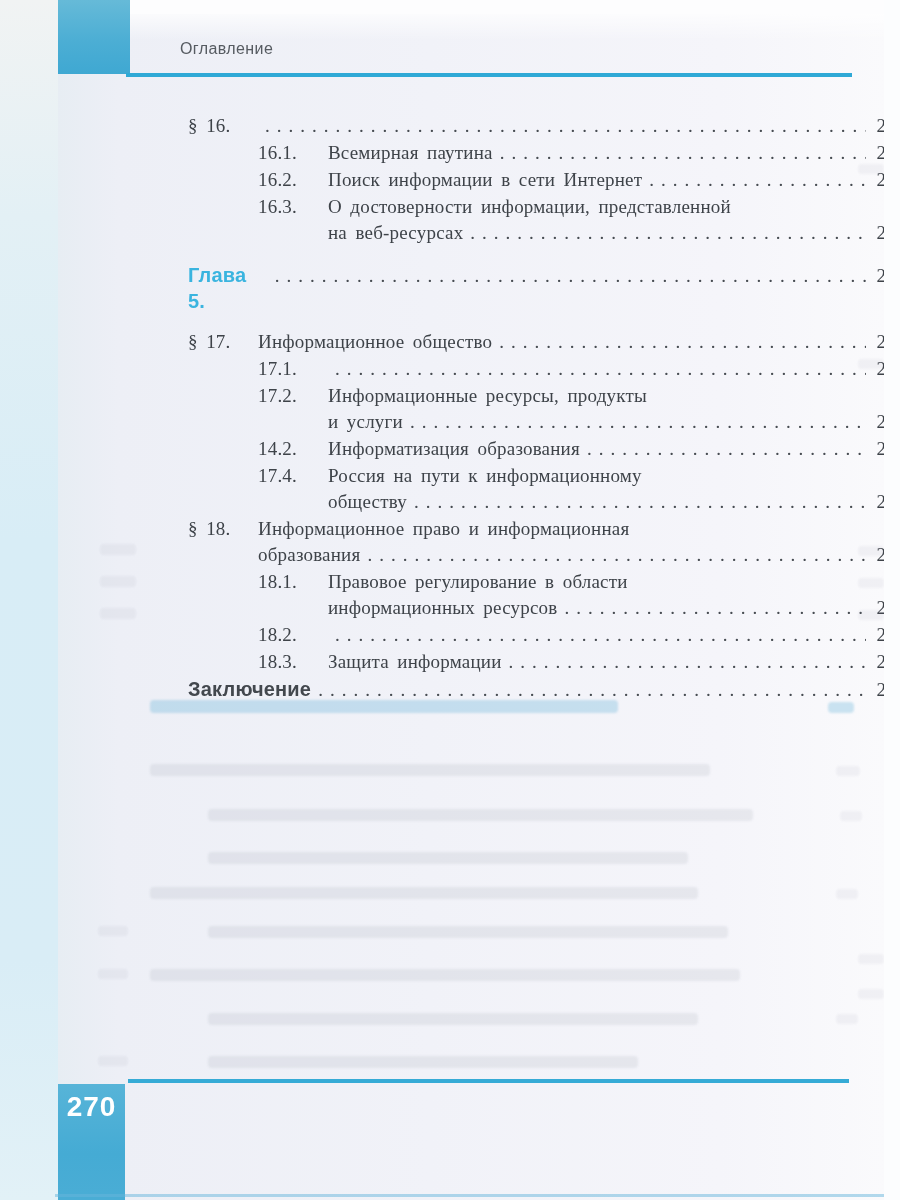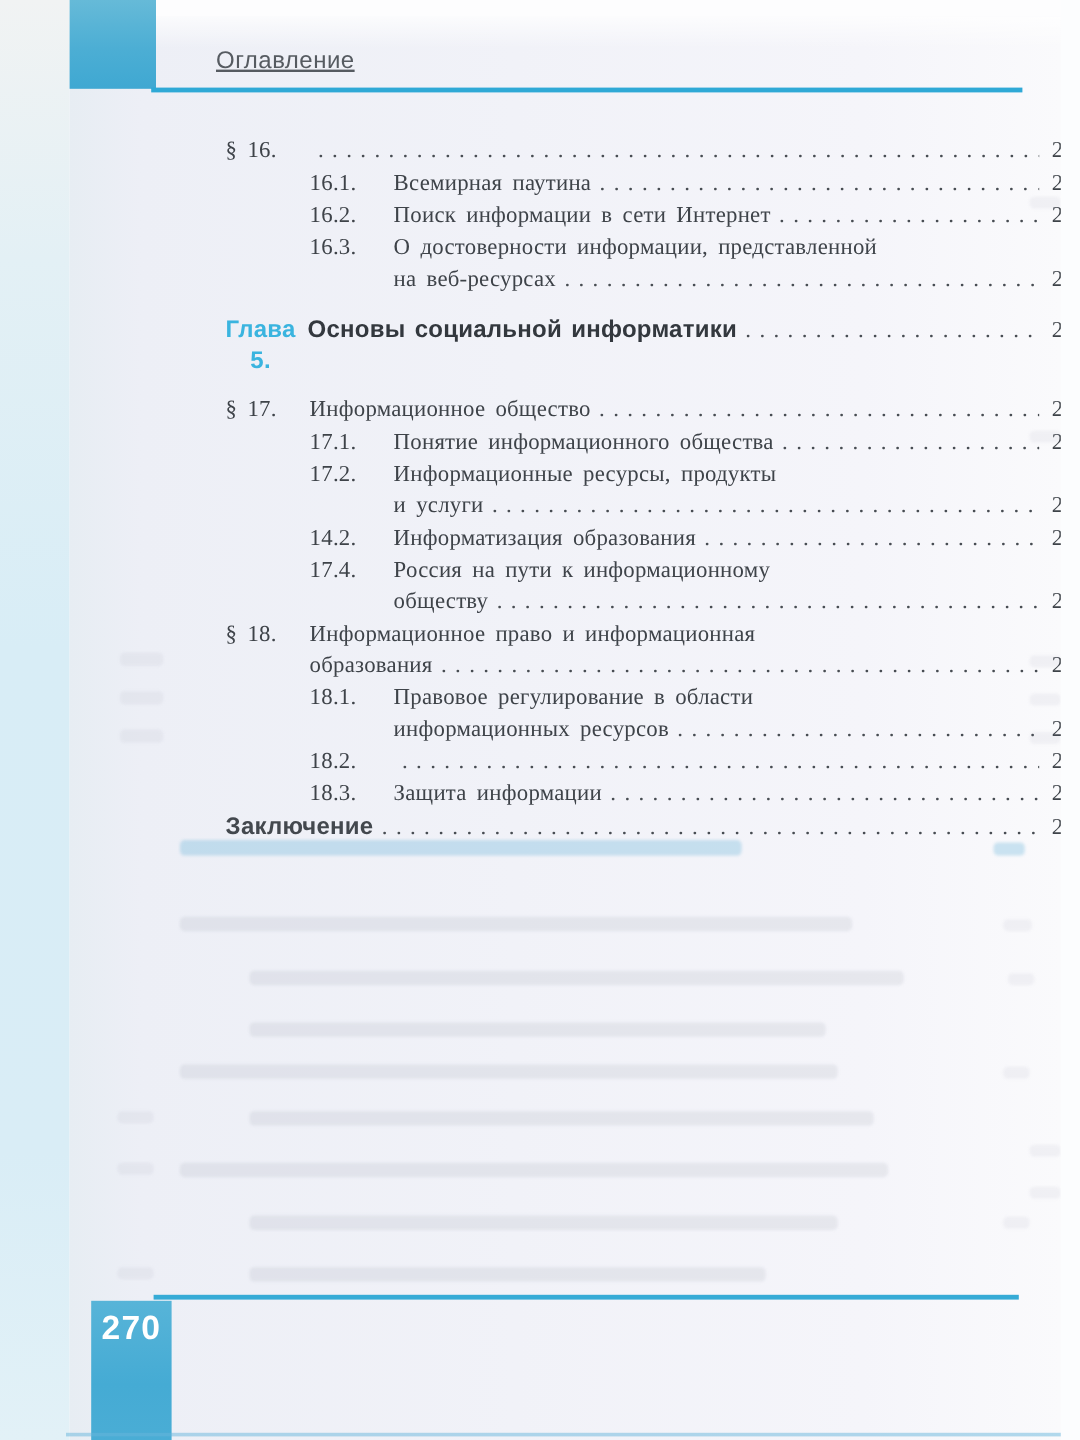--- a/index.html
+++ b/index.html
@@ -31,21 +31,21 @@
   }
 
   
   .corner-block{
     position:absolute;left:58px;top:0;width:72px;height:74px;
     background:linear-gradient(180deg,#66bad8 0%,#4caed4 55%,#3fa8d2 100%);
   }
   .page-title{
     position:absolute;left:180px;top:40px;
     font-family:"Liberation Sans", sans-serif;
-    font-size:20px;color:#565b61;letter-spacing:.4px;text-decoration:underline;
+    font-size:16px;color:#565b61;letter-spacing:.4px;
   }
   .header-rule{
     position:absolute;left:126px;top:73px;width:726px;height:4px;
     background:#2fa9d6;
   }
 
   
   .toc{
     position:absolute;left:130px;top:99px;width:720px;
     font-size:19px;line-height:26px;color:#3e4349;
@@ -67,21 +67,21 @@
   .pagenum{
     flex:0 0 auto;min-width:40px;text-align:right;
     font-family:"Liberation Serif", serif;font-weight:normal;
     font-size:19px;color:#3e4349;letter-spacing:1px;word-spacing:0;
   }
   .toc-entry.chapter{
     margin:16px 0 15px;
     font-family:"Liberation Sans", sans-serif;
     font-weight:bold;font-size:20px;color:#33383e;word-spacing:2px;
   }
-  .toc-entry.chapter .chapter-label{color:#3ab4df;margin-right:10px;text-align:center;}
+  .toc-entry.chapter .chapter-label{color:#3ab4df;margin-right:10px;}
   .toc-entry.conclusion{
     font-family:"Liberation Sans", sans-serif;
     font-weight:bold;font-size:20px;color:#43484e;word-spacing:2px;
   }
 
   
   .ghost{
     position:absolute;border-radius:4px;
     background:rgba(122,132,152,.12);
     filter:blur(1.2px);
@@ -91,21 +91,20 @@
 
   
   .footer-rule{
     position:absolute;left:128px;top:1079px;width:721px;height:4px;
     background:#36abd6;
   }
   .page-badge{
     position:absolute;left:58px;top:1084px;width:67px;height:116px;
     background:linear-gradient(180deg,#57b4d8 0%,#45abd4 60%,#4aadd5 100%);
     text-align:center;
-    margin-left:18px;
   }
   .page-badge-num{
     display:block;padding-top:7px;
     font-family:"Liberation Sans", sans-serif;
     font-weight:bold;font-size:28px;color:#ffffff;letter-spacing:1px;
   }
   .bottom-line{
     position:absolute;left:55px;top:1194px;width:838px;height:3px;
     background:rgba(104,182,219,.5);
   }
@@ -146,37 +145,35 @@
           <div class="entry-line">О достоверности информации, представленной</div>
           <div class="entry-lastline">
             <span class="entry-text">на веб-ресурсах</span>
             <span class="leader">............................................................</span>
             <span class="pagenum">237</span>
           </div>
         </div>
         <div class="toc-entry chapter">
           <div class="entry-lastline">
             <span class="chapter-label">Глава 5.</span>
-            <span class="entry-text">Основы социальной информатики</span>
             <span class="leader">............................................................</span>
             <span class="pagenum">242</span>
           </div>
         </div>
         <div class="toc-entry section">
           <span class="entry-label">§ 17.</span>
           <div class="entry-lastline">
             <span class="entry-text">Информационное общество</span>
             <span class="leader">............................................................</span>
             <span class="pagenum">242</span>
           </div>
         </div>
         <div class="toc-entry sub">
           <span class="entry-label">17.1.</span>
           <div class="entry-lastline">
-            <span class="entry-text">Понятие информационного общества</span>
             <span class="leader">............................................................</span>
             <span class="pagenum">242</span>
           </div>
         </div>
         <div class="toc-entry sub">
           <span class="entry-label">17.2.</span>
           <div class="entry-line">Информационные ресурсы, продукты</div>
           <div class="entry-lastline">
             <span class="entry-text">и услуги</span>
             <span class="leader">............................................................</span>

